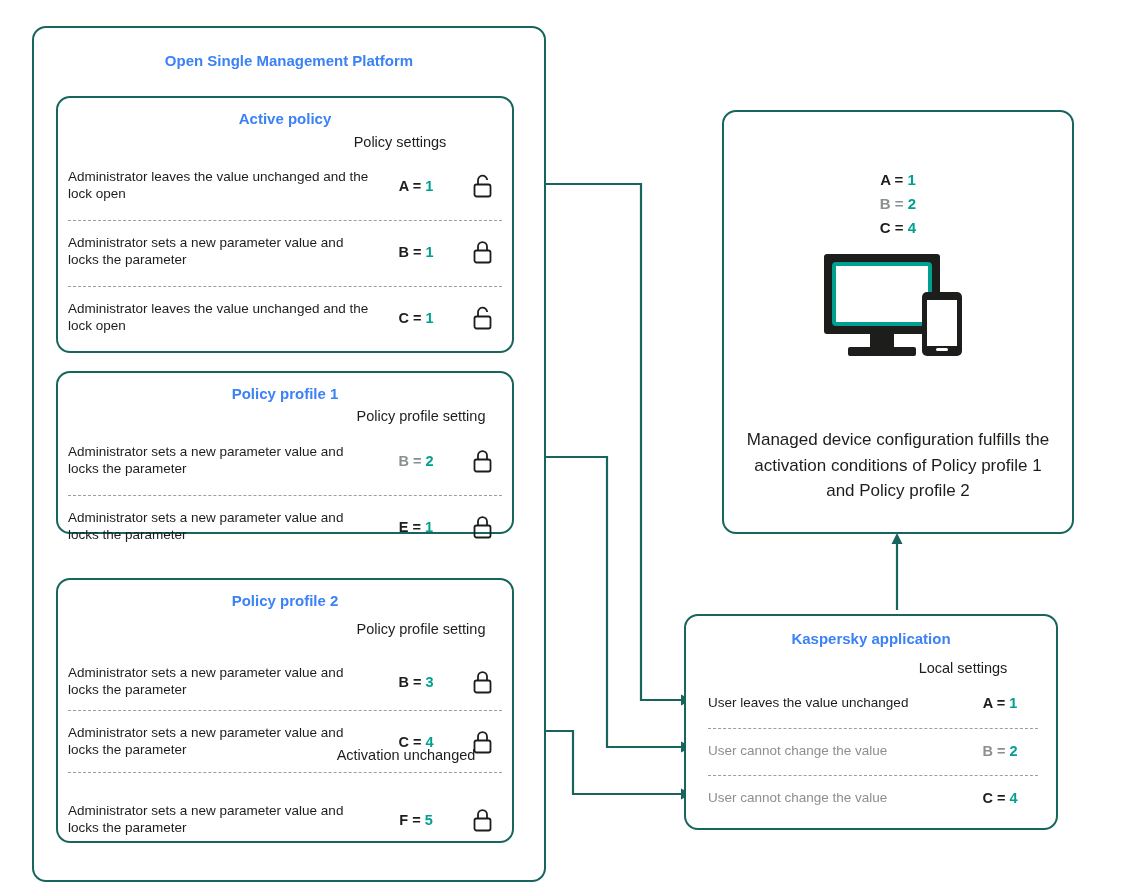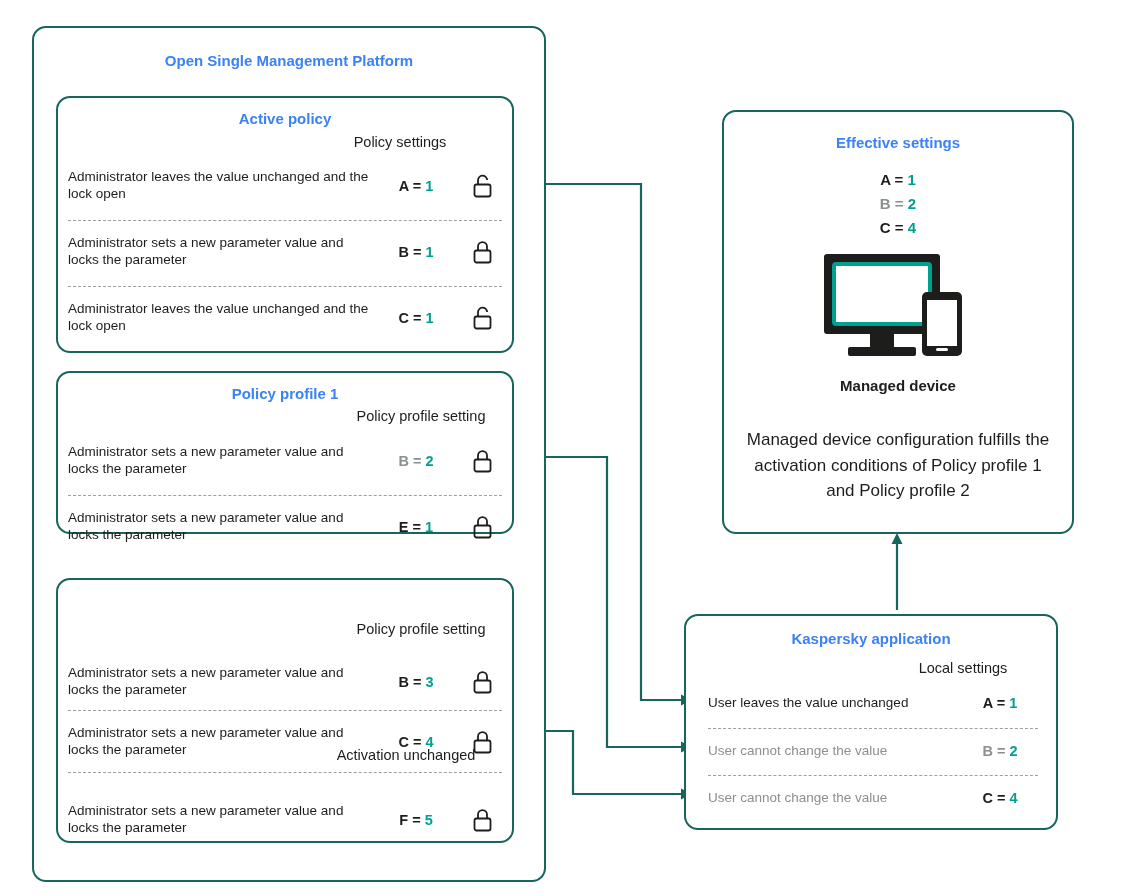--- a/index.html
+++ b/index.html
@@ -264,20 +264,21 @@
       <div class="row-lock">
         <svg class="lock" width="19" height="24" viewBox="0 0 19 24" fill="none">
           <rect x="1.5" y="10.5" width="16" height="12" rx="2" stroke-width="1.8"></rect>
           <path d="M5 10.5 V6.6 A4.5 4.5 0 0 1 14 6.6 V10.5" stroke-width="1.8" fill="none"></path>
         </svg>
       </div>
     </div>
   </div>
 
   <div class="box" id="profile2">
+    <div class="box-title">Policy profile 2</div>
     <div class="col-head">Policy profile setting</div>
 
     <div class="row" style="position:absolute; left:10px; right:10px; top:76px; height:52px;">
       <div class="row-desc">Administrator sets a new parameter value and locks the parameter</div>
       <div class="row-val">
         <span>B =</span>
         <span class="num">3</span>
       </div>
       <div class="row-lock">
         <svg class="lock" width="19" height="24" viewBox="0 0 19 24" fill="none">
@@ -314,21 +315,20 @@
       <div class="row-lock" style="padding-top:22px;">
         <svg class="lock" width="19" height="24" viewBox="0 0 19 24" fill="none">
           <rect x="1.5" y="10.5" width="16" height="12" rx="2" stroke-width="1.8"></rect>
           <path d="M5 10.5 V6.6 A4.5 4.5 0 0 1 14 6.6 V10.5" stroke-width="1.8" fill="none"></path>
         </svg>
       </div>
     </div>
   </div>
 
   <div class="box" id="effective">
-    <div class="box-title">Effective settings</div>
     <div class="eff-vals">
       <div>
         <span>A =</span>
         <span class="num">1</span>
       </div>
       <div>
         <span class="grey">B =</span>
         <span class="num">2</span>
       </div>
       <div>
@@ -342,21 +342,20 @@
         <rect x="2" y="2" width="116" height="80" rx="3" fill="#1d1d1b"></rect>
         <rect x="12" y="12" width="96" height="60" rx="2" fill="#ffffff" stroke="#00a091" stroke-width="4"></rect>
         <rect x="48" y="82" width="24" height="14" fill="#1d1d1b"></rect>
         <rect x="26" y="95" width="68" height="9" rx="2" fill="#1d1d1b"></rect>
         <rect x="100" y="40" width="40" height="64" rx="5" fill="#1d1d1b"></rect>
         <rect x="105" y="48" width="30" height="46" fill="#ffffff"></rect>
         <rect x="114" y="96" width="12" height="3" rx="1.5" fill="#ffffff"></rect>
       </svg>
     </div>
 
-    <div id="device-label">Managed device</div>
     <div id="effective-note">Managed device configuration fulfills the activation conditions of Policy profile 1 and Policy profile 2</div>
   </div>
 
   <div class="box" id="kaspersky">
     <div class="box-title">Kaspersky application</div>
     <div class="col-head">Local settings</div>
 
     <div class="ks-row" style="top:64px;">
       <div class="row-desc">User leaves the value unchanged</div>
       <div class="row-val">

